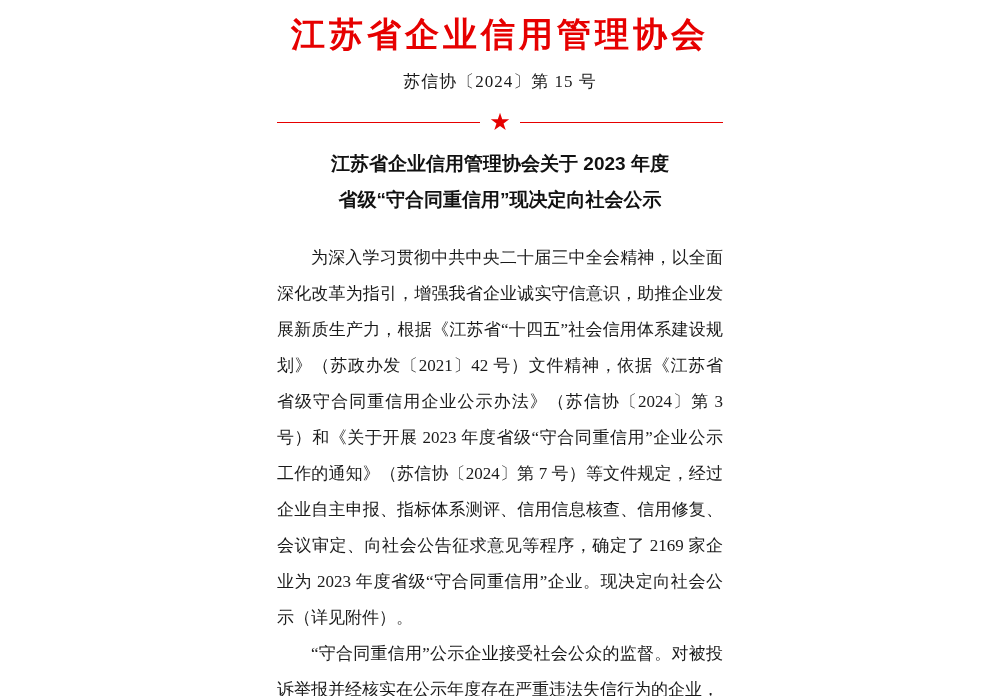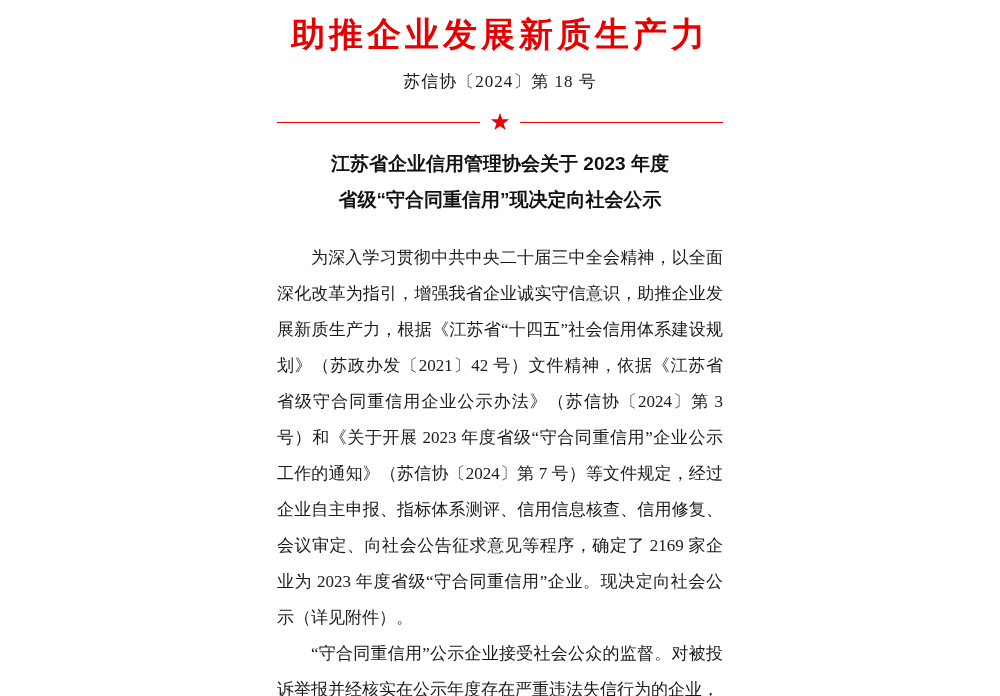--- a/index.html
+++ b/index.html
@@ -82,23 +82,23 @@
   .doc-body p {
     text-indent: 2em;
   }
 </style>
 </head>
 <body>
 
 <div class="page">
   <div class="doc">
 
-    <div class="org-name">助推企业发展新质生产力</div>
+    <div class="org-name">江苏省企业信用管理协会</div>
 
-    <div class="doc-number">苏信协〔2024〕第 18 号</div>
+    <div class="doc-number">苏信协〔2024〕第 15 号</div>
 
     <div class="divider">
       <span class="rule"></span>
       <span class="star">★</span>
       <span class="rule"></span>
     </div>
 
     <div class="doc-title">
       <div>江苏省企业信用管理协会关于 2023 年度</div>
       <div>省级“守合同重信用”现决定向社会公示</div>

